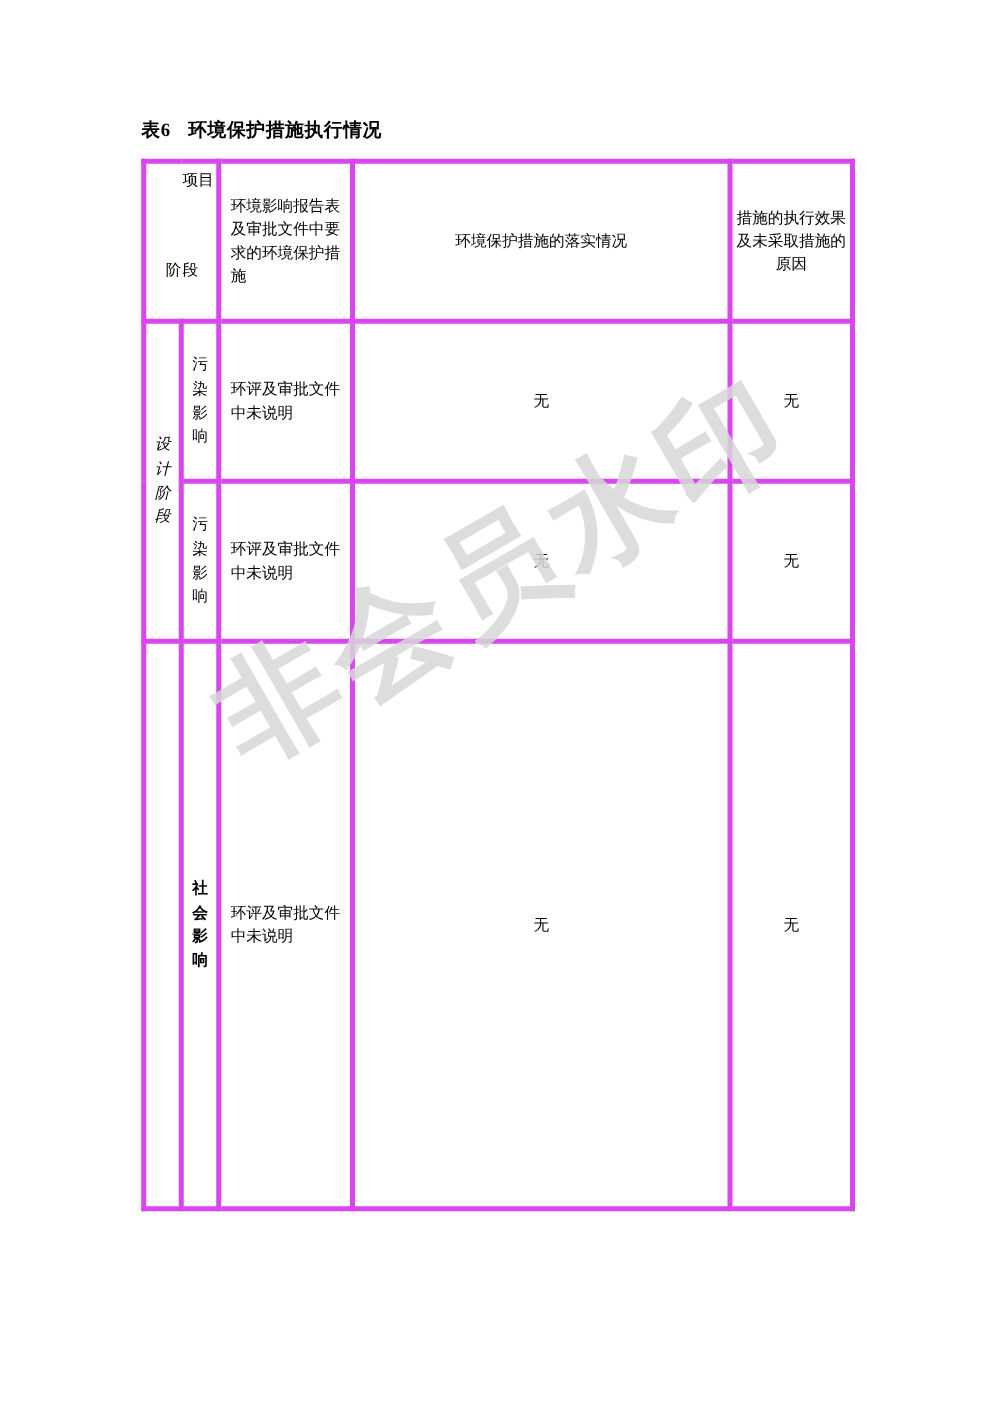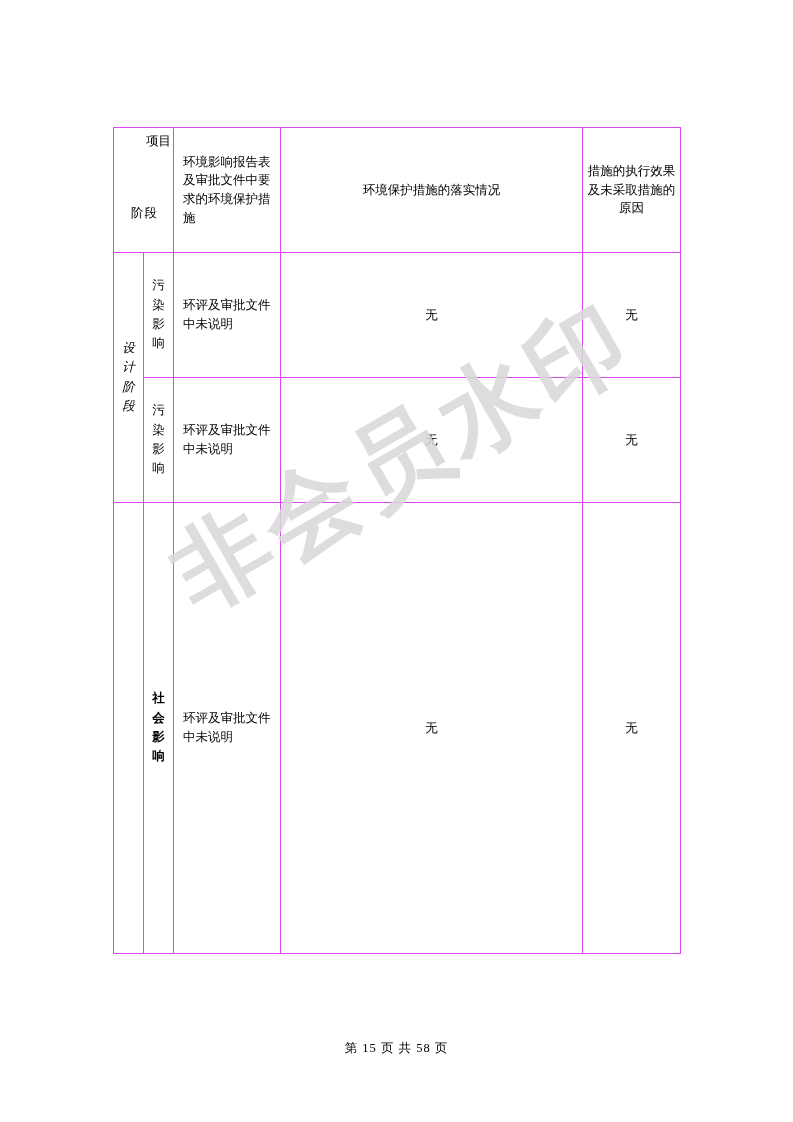--- a/index.html
+++ b/index.html
@@ -35,21 +35,21 @@
   }
   table.main {
     position: absolute;
     left: 113px;
     top: 127px;
     width: 567px;
     border-collapse: collapse;
     table-layout: fixed;
   }
   table.main td {
-    border: 1px solid #d946ef;
+    border: 4px solid #d946ef;
     vertical-align: middle;
     text-align: center;
     font-size: 12.5px;
     line-height: 1.5;
     padding: 0;
   }
   
   .col-a { width: 30px; }
   .col-b { width: 30px; }
   .col-c { width: 107px; }
@@ -147,20 +147,23 @@
     opacity: 0.85;
   }
   table.main { position: absolute; z-index: 1; }
   .cell-inner { position: relative; z-index: 2; }
 </style>
 </head>
 <body>
 
 <div class="page">
 
+  <div class="doc-title">
+    <span class="t-num">表6</span><span>环境保护措施执行情况</span>
+  </div>
 
   <table class="main">
     <colgroup>
       <col class="col-a">
       <col class="col-b">
       <col class="col-c">
       <col class="col-d">
       <col class="col-e">
     </colgroup>
     <tbody>
@@ -226,15 +229,14 @@
         </td>
         <td class="none-text">
           <span class="cell-inner">无</span>
         </td>
       </tr>
     </tbody>
   </table>
 
   <div class="watermark">非会员水印</div>
 
-  <div class="footer">第 15 页 共 58 页</div>
 
 </div>
 
 </body></html>

